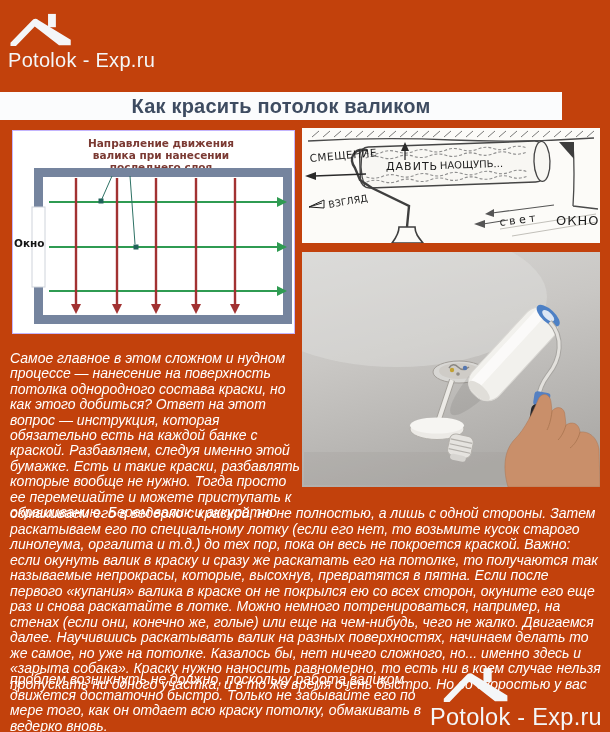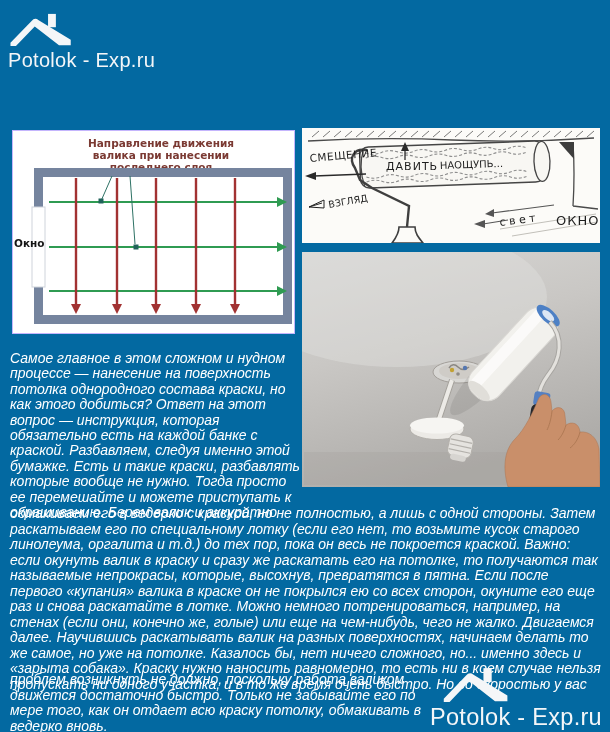--- a/index.html
+++ b/index.html
@@ -1,18 +1,18 @@
 <!DOCTYPE html>
 <html><head>
 <meta charset="utf-8">
 <style>
   html,body{margin:0;padding:0;background:#303c4c;}
   .page{
     position:relative; width:610px; height:732px; overflow:hidden;
-    background:#0369a1;
+    background:#c2410c;
     font-family:"Liberation Sans", sans-serif;
   }
   
   .logo-top{position:absolute;left:8px;top:10px;}
   .logo-top svg{display:block;}
   .logo-top .logo-text{
     color:#f4f6f8;font-size:20px;letter-spacing:.3px;margin-top:3px;
   }
   .title-bar{
     position:absolute;left:0;top:92px;width:562px;height:28px;
@@ -60,20 +60,23 @@
 <div class="page">
 
   <div class="logo-top">
     <svg width="66" height="36" viewBox="0 0 80 46">
       <rect x="49" y="5" width="10" height="17" fill="#f4f6f8"></rect>
       <path d="M1,42 L28,14 Q32,9 37,13 L78,38 L78,45 L63,45 L32,21 L8,46 L1,46 Z" fill="#f4f6f8"></path>
     </svg>
     <div class="logo-text">Potolok - Exp.ru</div>
   </div>
 
+  <div class="title-bar">
+    <span class="title-text">Как красить потолок валиком</span>
+  </div>
 
   <div class="diagram-panel">
     <svg width="281" height="202" viewBox="0 0 281 202">
       <text class="cap-line" x="148" y="16" text-anchor="middle">Направление движения</text>
       <text class="cap-line" x="148" y="28" text-anchor="middle">валика при нанесении</text>
       <text class="cap-line" x="148" y="40" text-anchor="middle">последнего слоя</text>
 
       <rect x="25.5" y="41.5" width="249" height="147" fill="none" stroke="#75849e" stroke-width="9"></rect>
 
       <rect x="19" y="76" width="13" height="80" fill="#ffffff" stroke="#cfd4db" stroke-width="1"></rect>

